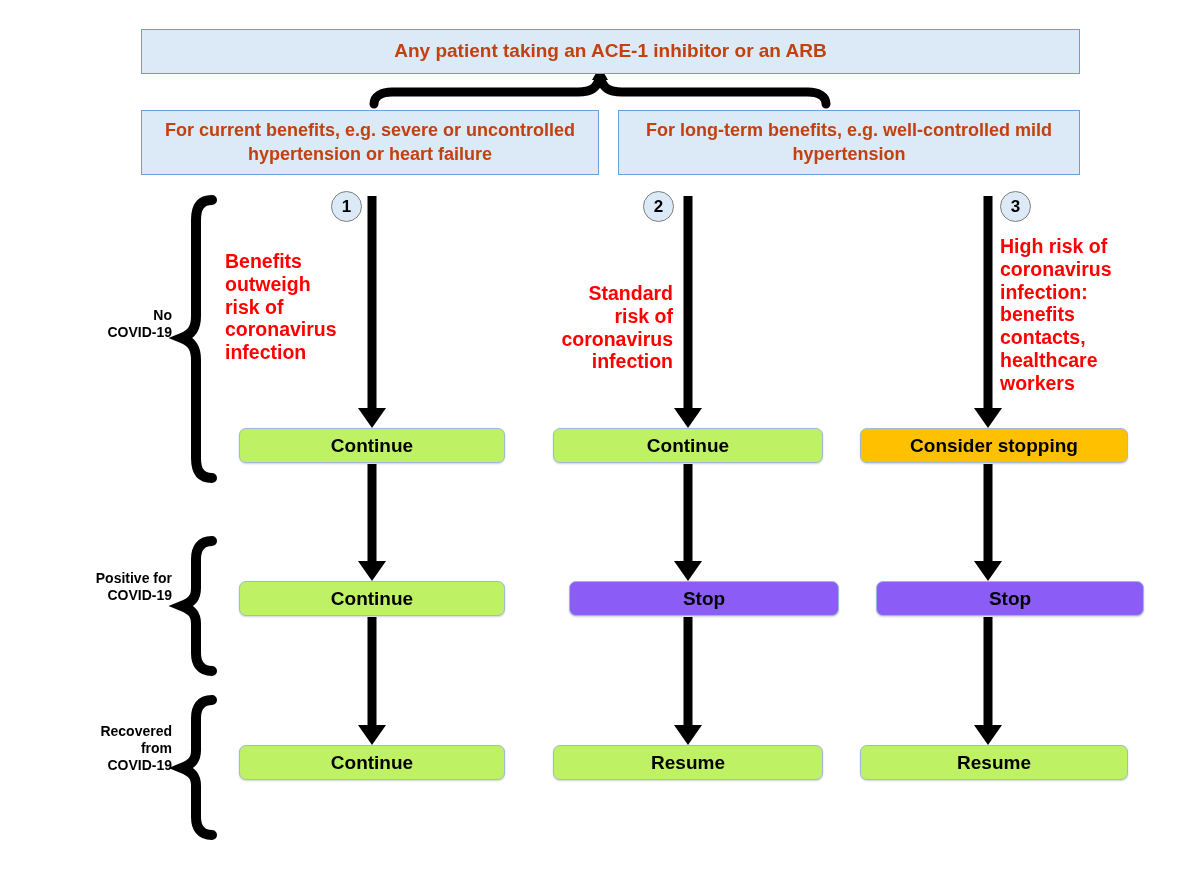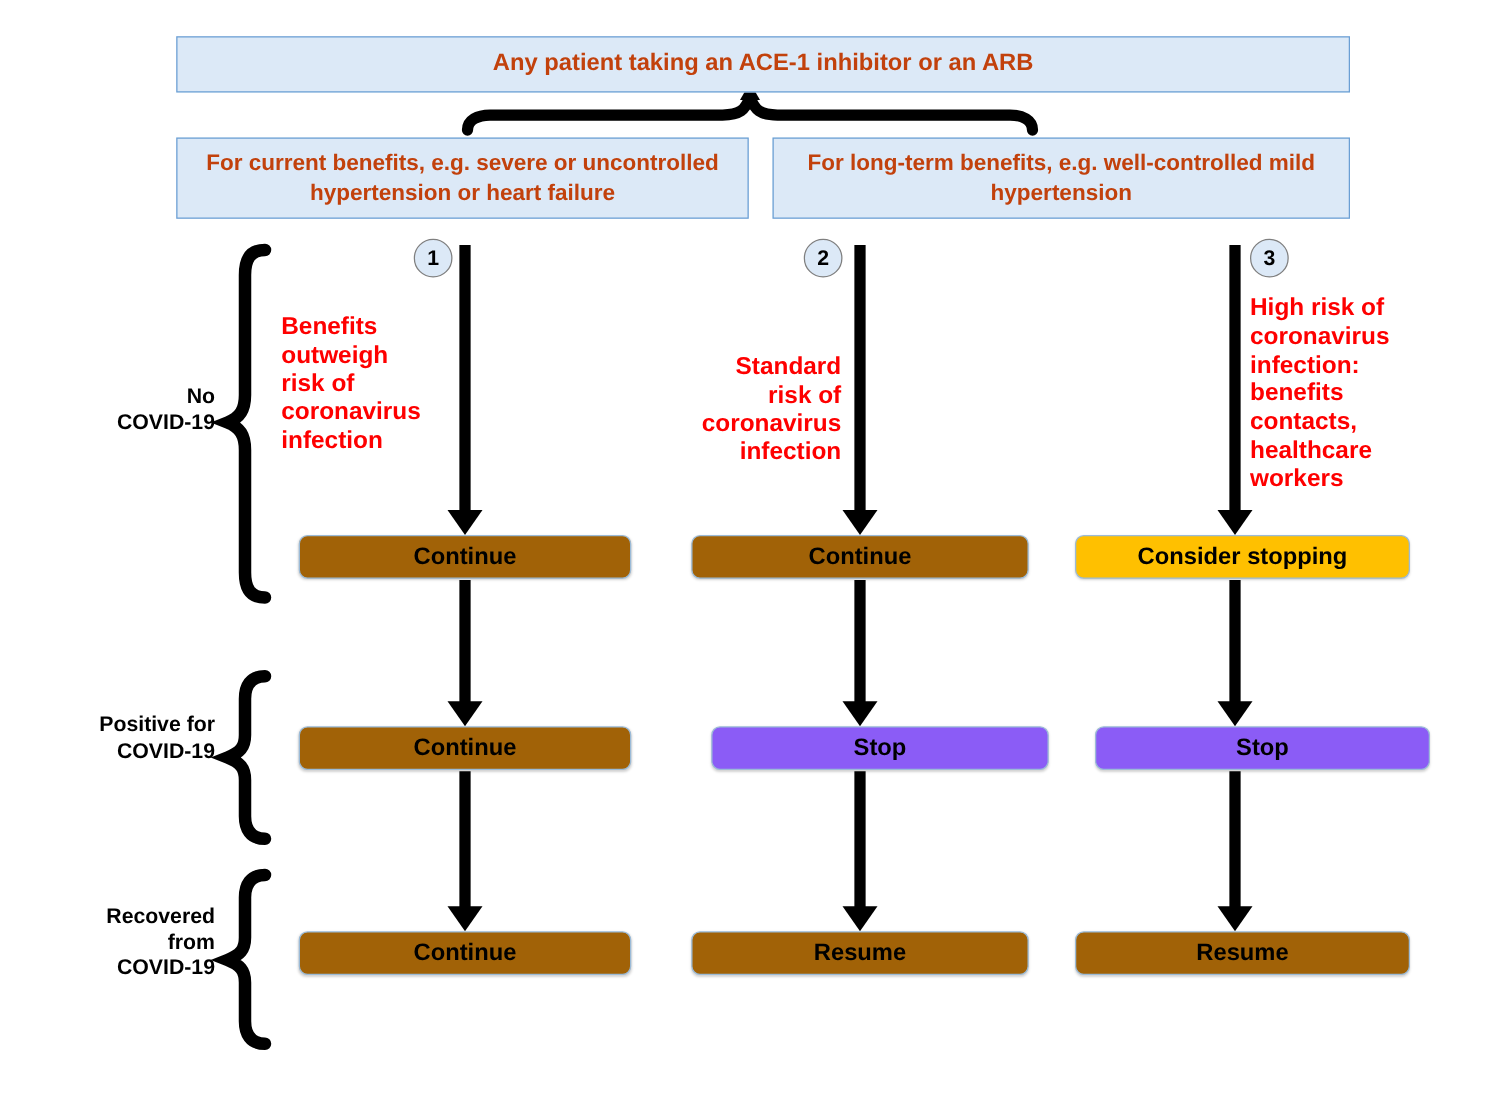--- a/index.html
+++ b/index.html
@@ -75,21 +75,21 @@
     line-height: 1.17;
     white-space: pre-line;
   }
   #note-1 { left: 225px; top: 250px; width: 133px; }
   #note-2 { left: 545px; top: 282px; width: 128px; text-align: right; }
   #note-3 { left: 1000px; top: 235px; width: 132px; text-align: left; }
 
   
   .row-label {
     font-weight: bold;
-    font-size: 17px;
+    font-size: 14px;
     line-height: 1.22;
     text-align: right;
     white-space: pre-line;
     color: #000;
   }
   #row-label-1 { left: 36px; top: 307px; width: 136px; }
   #row-label-2 { left: 36px; top: 570px; width: 136px; }
   #row-label-3 { left: 36px; top: 723px; width: 136px; }
 
   
@@ -98,21 +98,21 @@
     border-radius: 7px;
     border: 1px solid #9bbbd8;
     display: flex;
     align-items: center;
     justify-content: center;
     font-weight: bold;
     font-size: 19px;
     color: #000;
     box-shadow: 0 1px 2px rgba(0,0,0,0.18);
   }
-  .c-green  { background: #a16207; text-align: right; }
+  .c-green  { background: #bef264; text-align: right; }
   .c-amber  { background: #ffc000; text-align: right; }
   .c-red    { background: #8b5cf6; margin-left: 16px; }
 
   
   .col-1 { left: 239px; width: 266px; }
   .col-2 { left: 553px; width: 270px; }
   .col-3 { left: 860px; width: 268px; }
 
   
   .row-1 { top: 428px; }

